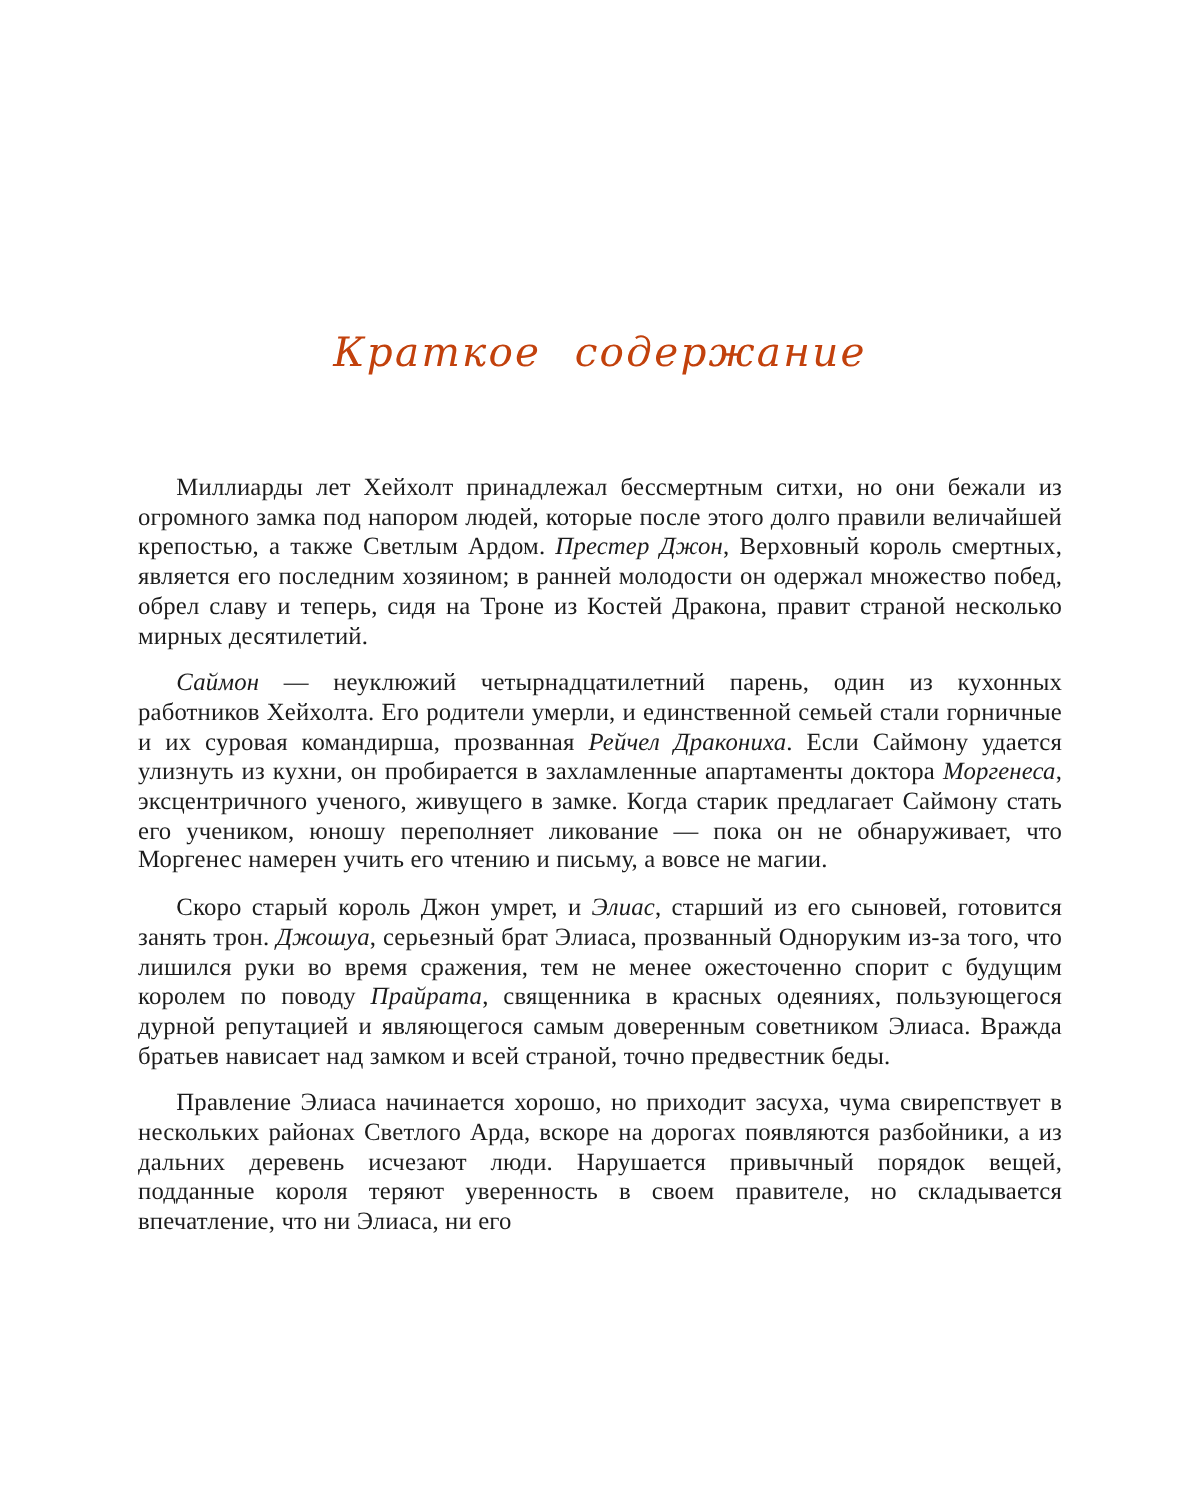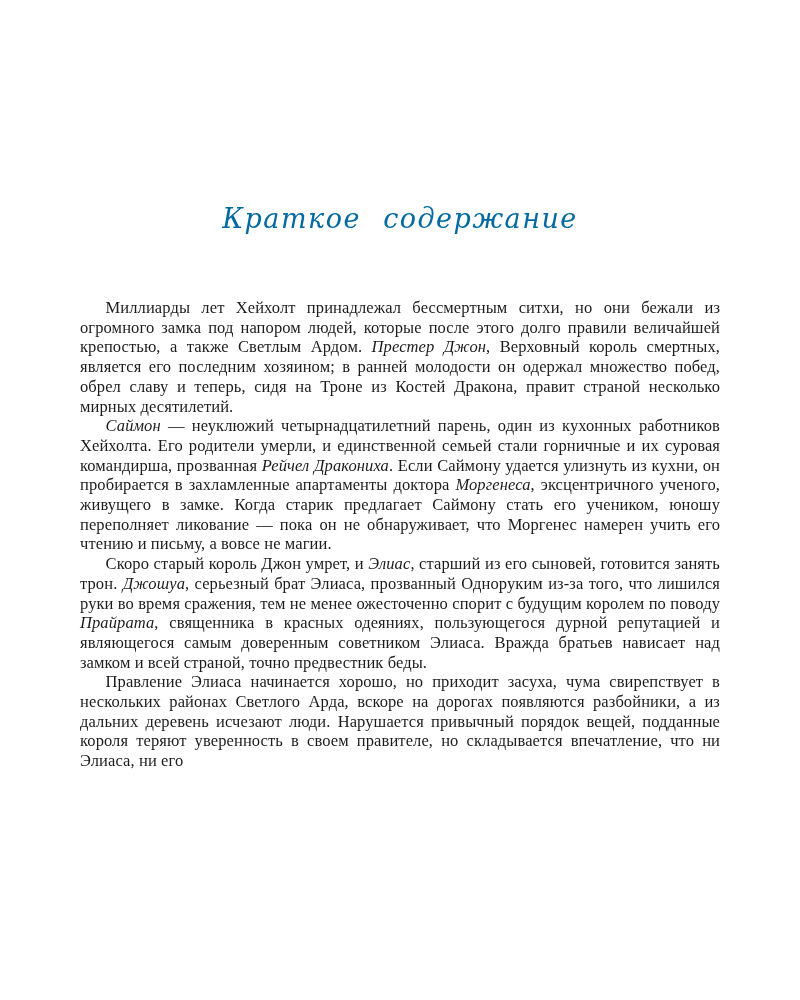--- a/index.html
+++ b/index.html
@@ -15,42 +15,42 @@
     color: #1c1c1c;
   }
   .book-page {
     box-sizing: border-box;
     width: 800px;
     height: 1000px;
     padding: 200px 80px 0 80px;
     background: #ffffff;
   }
   .chapter-title {
-    margin: 0 0 60px 0;
+    margin: 17px 0 60px 0;
     text-align: center;
     font-family: "DejaVu Serif", "Liberation Serif", serif;
     font-style: italic;
     font-weight: 500;
     font-size: 27px;
     line-height: 38px;
     letter-spacing: 1.5px;
     word-spacing: 0.45em;
-    color: #0369a1;
+    color: #c2410c;
   }
   .chapter-title .title-line {
     display: block;
   }
   .body-text {
     font-size: 16.5px;
     line-height: 19.7px;
     letter-spacing: 0.1px;
     text-align: justify;
   }
   .body-text p {
-    margin: 0;
+    margin: 12px;
     text-indent: 1.55em;
     hyphens: auto;
     -webkit-hyphens: auto;
   }
   .body-text em {
     font-style: italic;
   }
 </style>
 </head>
 <body>

